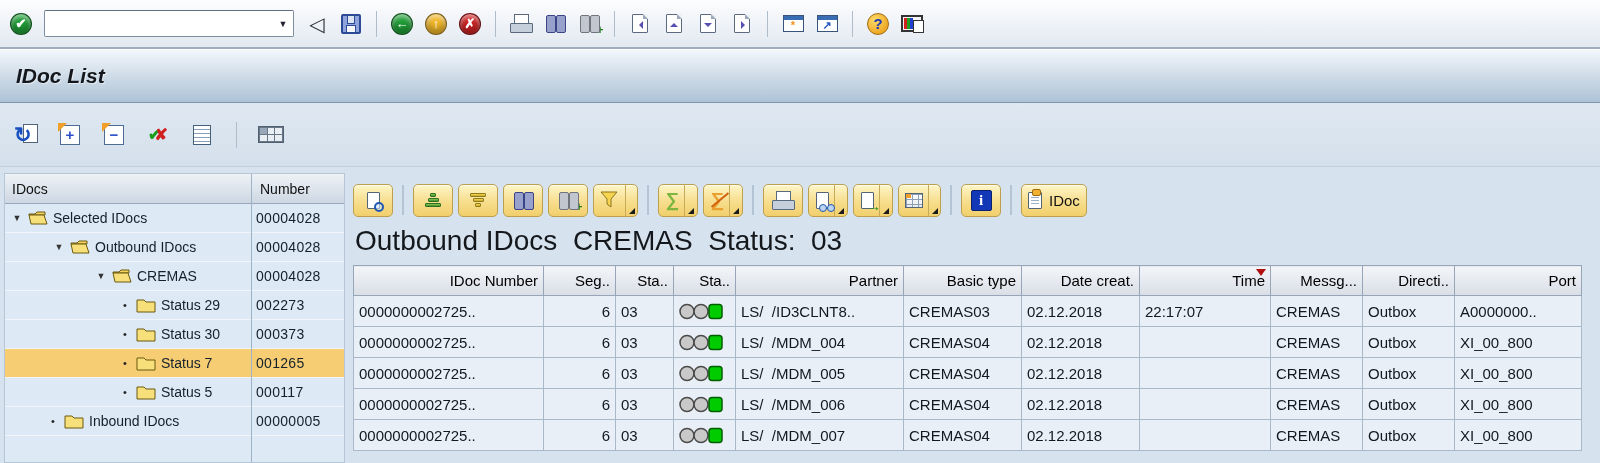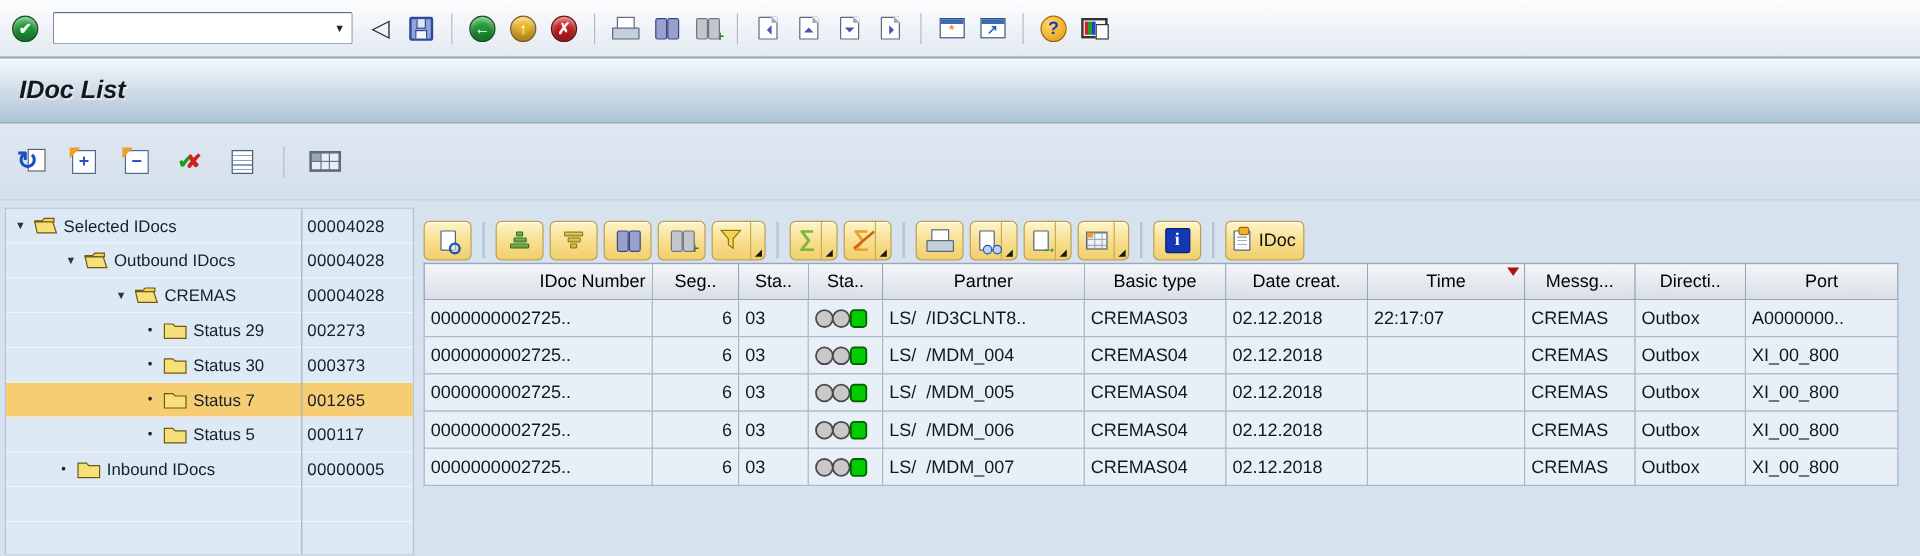--- a/index.html
+++ b/index.html
@@ -124,21 +124,21 @@
   .clipicon { width:14px; height:17px; background:#fff; border:1px solid #546478; position:relative; border-radius:1px; margin-right:7px; }
   .clipicon::before { content:""; position:absolute; top:-4px; left:3px; width:7px; height:5px; border:1px solid #a06a10; background:#f0b030; border-radius:2px; }
   .clipicon::after { content:""; position:absolute; left:2px; right:2px; top:4px; height:9px;
     background:repeating-linear-gradient(180deg,#9ab0c4 0 1px,transparent 1px 3px); }
   .idoc-label { font-size:15px; color:#111; }
 
   .alv-heading { font-size:28px; color:#14181d; white-space:pre; margin:6px 0 8px 2px; }
 
   
   table.grid { border-collapse:collapse; table-layout:fixed; width:1228px; font-size:15px; }
-  table.grid th { height:30px; font-weight:normal; color:#000; text-align:center; padding:0 5px;
+  table.grid th { height:30px; font-weight:normal; color:#000; text-align:right; padding:0 5px;
     background:linear-gradient(#f3f5f8,#d9dee6); border:1px solid #96a6b8; white-space:pre; overflow:hidden; position:relative; }
   table.grid th.num { text-align:right; }
   table.grid td { height:31px; padding:0 5px; background:#e9eff6; border:1px solid #a9b9c9; color:#101820;
     white-space:pre; overflow:hidden; }
   td.key-sel { background:#fbd36b; }
   td.key { background:#aadcee; }
   td.num { text-align:right; }
   td.time-empty { background:#f2f8fc; border-bottom-color:transparent; border-top-color:transparent; }
   td.time-first { border-bottom-color:#a9b9c9; }
   .sortmark { position:absolute; top:3px; right:4px; width:0; height:0;
@@ -261,20 +261,24 @@
           <i></i>
           <i></i>
           <i></i>
         </span>
       </span>
   </div>
 
   <div class="content">
 
     <div class="tree-panel">
+      <div class="tree-header">
+        <span class="hc1">IDocs</span>
+        <span class="hc2">Number</span>
+      </div>
 
       <div class="trow">
         <span class="c1 ind0">
             <span class="twisty">▼</span>
           <svg class="foldersvg" viewBox="0 0 20 16">
               <path d="M1 4 h6 l2 -2 h8 v3 h-16 z" fill="#f4d35e" stroke="#6b5a10"></path>
               <path d="M1 5 h15 l3 9 h-16 z" fill="#f7df7a" stroke="#6b5a10"></path>
             </svg>
           <span>Selected IDocs</span>
           </span>
@@ -447,20 +451,21 @@
         <span class="alv-btn">
             <span class="infoicon">i</span>
           </span>
         <span class="asep"></span>
         <span class="alv-btn">
             <span class="clipicon"></span>
             <span class="idoc-label">IDoc</span>
           </span>
       </div>
 
+      <div class="alv-heading">Outbound IDocs  CREMAS  Status:  03</div>
 
       <table class="grid">
         <colgroup>
           <col style="width:190px">
             <col style="width:72px">
             <col style="width:58px">
             <col style="width:62px">
           <col style="width:168px">
             <col style="width:118px">
             <col style="width:118px">

